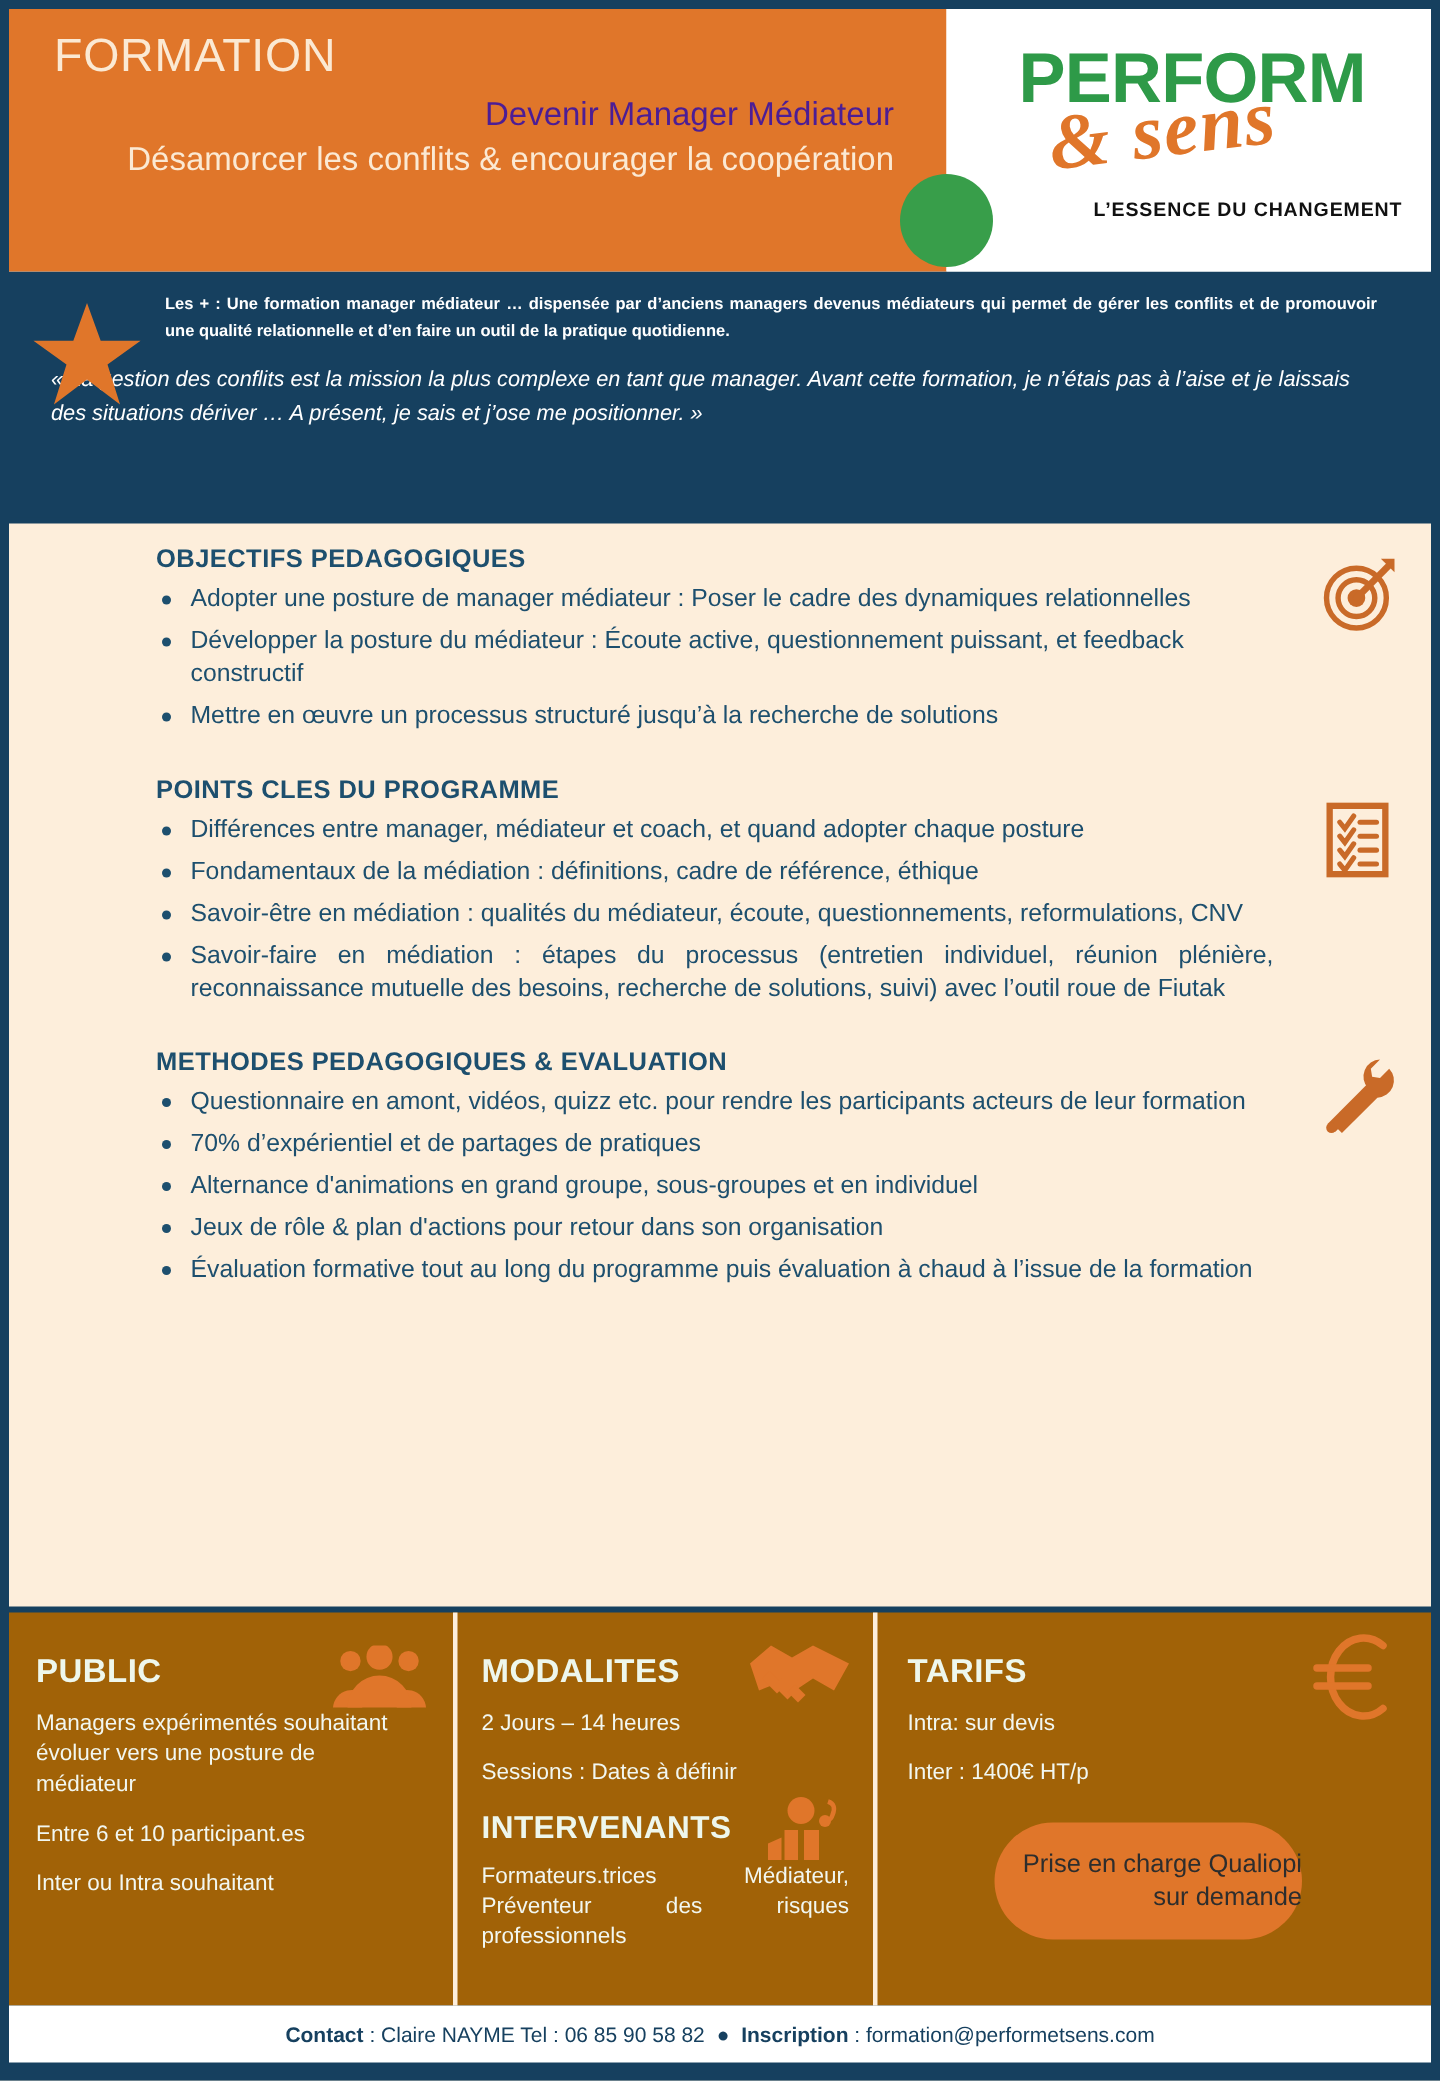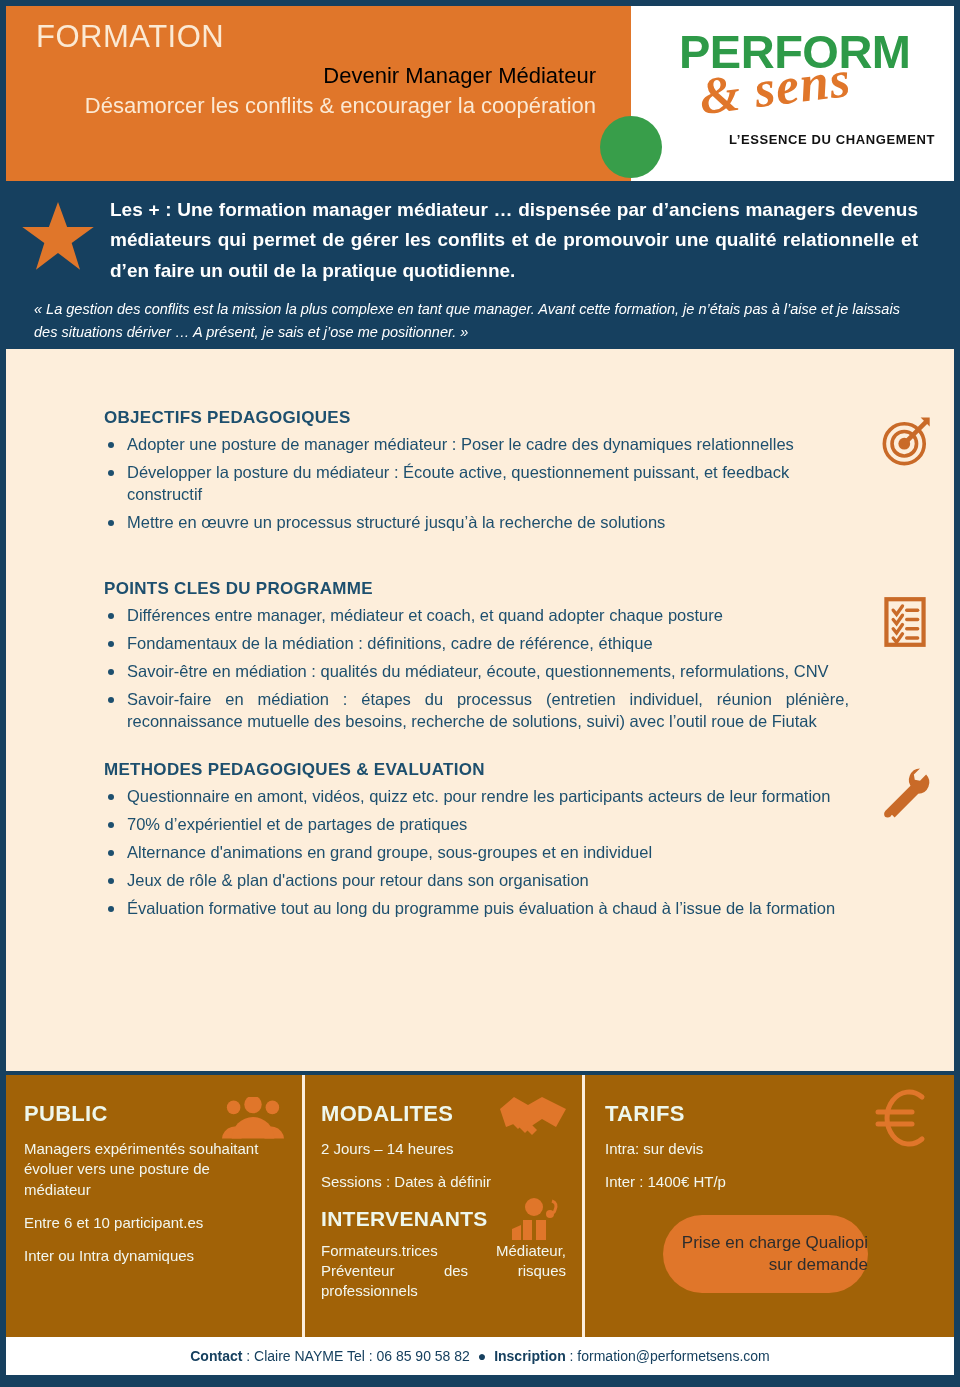--- a/index.html
+++ b/index.html
@@ -20,21 +20,21 @@
     width:625px;height:175px;background:#e0762a;
     position:relative;color:#fdf0dc;box-sizing:border-box;
     padding:14px 35px 0 30px;
   }
   .h-formation{
     font-size:31px;letter-spacing:.5px;font-weight:400;
     font-family:"Liberation Sans", sans-serif;
     color:#fbe9d3;line-height:1.1;text-align:left;
   }
   .h-sub1{
-    font-size:22px;color:#000000;text-align:right;margin-top:8px;line-height:1.25;
+    font-size:22px;color:#4c1d95;text-align:right;margin-top:8px;line-height:1.25;
   }
   .h-sub2{
     font-size:22px;color:#fbe9d3;text-align:right;line-height:1.3;margin-top:2px;
   }
   .green-dot{
     position:absolute;width:62px;height:62px;border-radius:50%;
     background:#389e4a;left:594px;top:110px;z-index:5;
   }
   .header-right{
     flex:1;height:175px;background:#ffffff;position:relative;
@@ -59,21 +59,21 @@
     font-family:"Liberation Sans", sans-serif;
   }
 
   
   .plusband{
     position:absolute;left:6px;top:185px;width:948px;height:160px;
     background:#16405f;box-sizing:border-box;padding:10px 22px 0 20px;
   }
   .star-wrap{position:absolute;left:14px;top:14px;width:76px;height:76px;}
   .plus-text{
-    margin-left:84px;color:#ffffff;font-size:19px;font-weight:bold;
+    margin-left:84px;color:#ffffff;font-size:11px;font-weight:bold;
     line-height:1.6;text-align:justify;padding-right:14px;
   }
   .quote{
     margin-top:12px;color:#ffffff;font-size:14.5px;font-style:italic;
     line-height:1.55;text-align:left;padding:0 8px 0 8px;
   }
 
   
   .body-cream{
     position:absolute;left:6px;top:349px;width:948px;height:722px;
@@ -87,21 +87,21 @@
   ul.bul{list-style:none;margin:0;padding:0;}
   ul.bul li{
     position:relative;padding-left:26px;margin-bottom:6px;
     color:#1d4f6e;font-size:16.5px;line-height:1.33;
   }
   ul.bul li::before{
     content:"";position:absolute;left:7px;top:8px;width:6px;height:6px;
     border-radius:50%;background:#1d4f6e;
   }
   .just li{text-align:justify;}
-  .sp-after{margin-bottom:28px;margin-top:45px;}
+  .sp-after{margin-bottom:28px;}
   .tight li{margin-bottom:1px;}
   .loose li{margin-bottom:13px;}
 
   .side-icon{position:absolute;right:18px;width:58px;height:58px;}
 
   
   .green-band{
     position:absolute;left:6px;top:1075px;width:948px;height:262px;
     background:#a16207;display:flex;box-sizing:border-box;
   }
@@ -244,21 +244,21 @@
               <circle cx="52" cy="10" r="7"></circle>
             <circle cx="32" cy="7" r="9"></circle>
             <path d="M0 42 a13 13 0 0 1 24 -6 l-4 6 Z"></path>
             <path d="M64 42 a13 13 0 0 0 -24 -6 l4 6 Z"></path>
             <path d="M10 42 a22 22 0 0 1 44 0 Z"></path>
           </g>
         </svg>
       </div>
       <div class="g-text">Managers expérimentés souhaitant évoluer vers une posture de médiateur</div>
       <div class="g-text">Entre 6 et 10 participant.es</div>
-      <div class="g-text">Inter ou Intra dynamiques</div>
+      <div class="g-text">Inter ou Intra souhaitant</div>
     </div>
 
     <div class="gcol c2">
       <div class="g-title">MODALITES</div>
       <div class="g-icon" style="right:14px;top:18px;">
         <svg viewBox="0 0 70 46" width="70" height="46" aria-hidden="true">
           <g fill="#e0762a">
             <path d="M2 16 L16 4 L30 12 L44 4 L68 16 L58 34 L44 26 L32 34 L18 30 L8 34 Z"></path>
             <path d="M10 26 l10 10 l5 -5 l-10 -10 Z"></path>
             <path d="M18 31 l9 9 l5 -5 l-9 -9 Z"></path>

